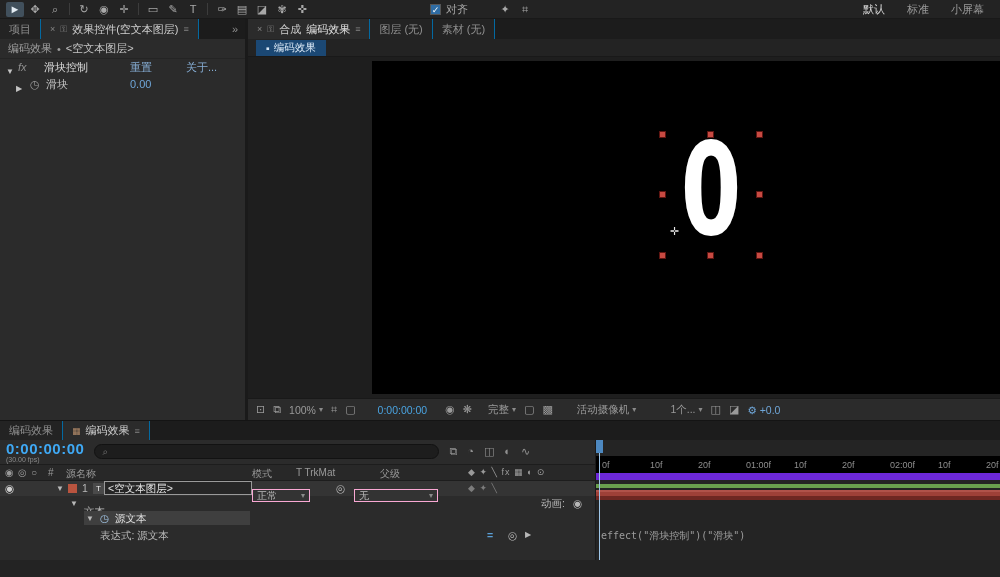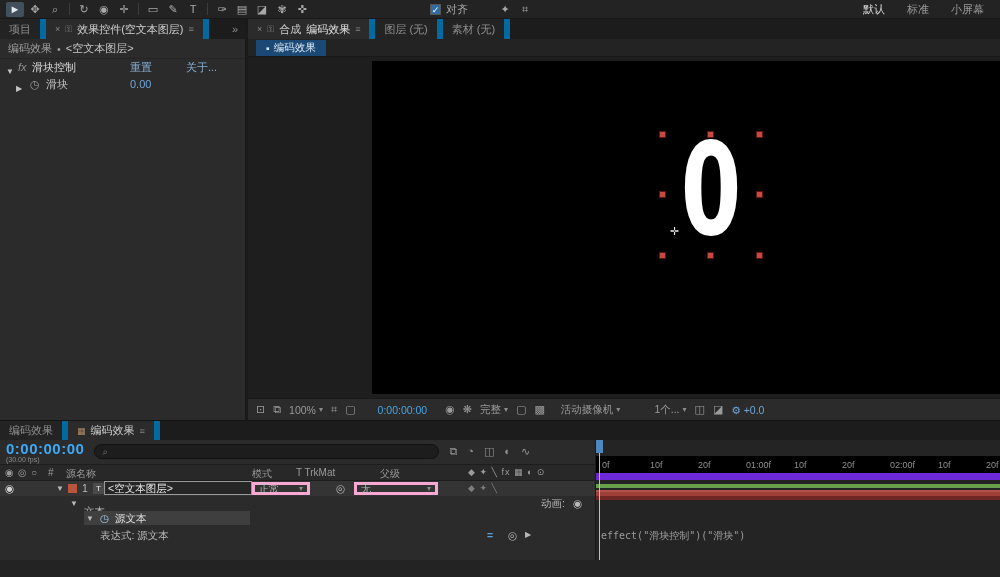--- a/index.html
+++ b/index.html
@@ -11,21 +11,21 @@
 .toolbar{height:19px;background:#232323;border-bottom:1px solid #191919;display:flex;align-items:center;padding:0 5px;color:#a8a8a8}
 .tool{width:18px;height:15px;line-height:15px;text-align:center;font-size:11px;margin:0 1px}
 .tool.active{background:#41505c;color:#e3ecf3;border-radius:2px}
 .tsep{width:1px;height:12px;background:#3c3c3c;margin:0 4px}
 .spacer{flex:1}
 .wslabel{padding:0 11px;color:#9a9a9a}
 .wslabel.active{color:#d6d6d6}
 .cb{width:11px;height:11px;background:#2f6ca3;color:#fff;font-size:9px;line-height:11px;text-align:center;border:1px solid #555;display:inline-block}
 .main{display:flex;height:401px}
 .tabstrip{height:20px;background:#1c1c1c;display:flex;align-items:stretch;flex-shrink:0}
-.tab{display:flex;align-items:center;gap:5px;padding:0 9px;color:#8f8f8f;background:#232323;border-right:6px solid #0369a1;white-space:nowrap}
+.tab{display:flex;align-items:center;gap:5px;padding:0 9px;color:#8f8f8f;background:#232323;border-right:1px solid #0369a1;white-space:nowrap}
 .tab.active{background:#2b2b2b;color:#cfcfcf}
 .ticon{font-size:9px;color:#858585}
 .tabfill{flex:1;display:flex;align-items:center;justify-content:flex-end;padding:0 7px;color:#8f8f8f}
 
 .fxp{width:248px;background:#2b2b2b;border-right:3px solid #1a1a1a;display:flex;flex-direction:column;flex-shrink:0}
 .bcrumb{height:20px;display:flex;align-items:center;gap:5px;padding:0 8px;color:#9e9e9e;border-bottom:1px solid #242424}
 .fxrow{position:relative;height:17px;line-height:17px}
 .at{position:absolute;top:2px}
 .fxrow .at{top:0}
 .link{color:#86add4}
@@ -53,21 +53,21 @@
 .bigtc{color:#3fa9f5;font-size:15px;font-weight:bold;letter-spacing:.5px;line-height:14px}
 .fps{font-size:7px;color:#8a8a8a}
 .search{flex:0 0 345px;height:15px;margin-top:2px;background:#1d1d1d;border:1px solid #121212;border-radius:8px;color:#777;font-size:10px;display:flex;align-items:center;padding:0 7px;gap:5px}
 .tlicons{display:flex;gap:10px;margin-top:3px;color:#909090}
 .hdr{position:relative;height:17px;background:#282828;border-top:1px solid #1d1d1d;border-bottom:1px solid #1d1d1d;font-size:10px;color:#9a9a9a}
 .row{position:relative;height:15px;font-size:10.5px;color:#b8b8b8}
 .row1{background:#343434}
 .chip{position:absolute;width:9px;height:9px;background:#b9543f;top:3px}
 .tbadge{position:absolute;width:11px;height:11px;background:#4a4a4a;color:#eee;font-size:8px;text-align:center;line-height:11px;top:2px}
 .namebox{position:absolute;left:104px;top:0;width:148px;height:14px;background:#262626;border:1px solid #9a9a9a;color:#e6e6e6;font-size:10.5px;padding-left:3px;line-height:12px;white-space:nowrap;overflow:hidden}
-.ddl{position:absolute;top:1px;height:13px;background:#333;border:3px solid #f9a8d4;color:#bbb;display:flex;align-items:center;justify-content:space-between;padding:0 4px;font-size:10px}
+.ddl{position:absolute;top:8px;height:13px;background:#333;border:1px solid #f9a8d4;color:#bbb;display:flex;align-items:center;justify-content:space-between;padding:0 4px;font-size:10px}
 .selbg{position:absolute;left:84px;top:0;width:166px;height:14px;background:#3f3f3f}
 .tright{flex:1;position:relative;background:#242424;overflow:hidden}
 .ruler{position:absolute;left:0;top:16px;right:0;height:24px;background:#000000;border-bottom:7px solid #6d28d9}
 .tick{position:absolute;bottom:3px;font-size:9px;color:#8e8e8e;white-space:nowrap}
 .bars{position:absolute;left:0;right:0}
 .greenbar{top:44px;height:4px;background:#69a04e}
 .redbar{top:50px;height:10px;background:linear-gradient(#b0524a 0 20%,#9e4038 20% 60%,#6e2722 60% 100%)}
 .cti{position:absolute;left:3px;top:0;bottom:0;width:1px;background:#9fc6e8}
 .ctihead{position:absolute;left:0;top:0;width:7px;height:13px;background:#4d88c0}
 .expr{position:absolute;left:5px;top:89px;color:#9c9c9c;font-size:10px;font-family:"DejaVu Sans Mono",monospace;white-space:nowrap}
@@ -126,21 +126,21 @@
         </div>
       </div>
       <div class="bcrumb">
         <span>编码效果</span>
         <span>•</span>
         <span style="color:#c5c5c5">&lt;空文本图层&gt;</span>
       </div>
       <div class="fxrow">
         <span class="at" style="left:6px;font-size:8px;top:4px">▼</span>
         <span class="at" style="left:18px;color:#8f8f8f;font-style:italic">fx</span>
-        <span class="at" style="left:32px;color:#dcdcdc">滑块控制</span>
+        <span class="at" style="left:44px;color:#dcdcdc">滑块控制</span>
         <span class="at link" style="left:130px">重置</span>
         <span class="at link" style="left:186px">关于...</span>
       </div>
       <div class="fxrow">
         <span class="at" style="left:16px;font-size:8px;top:4px">▶</span>
         <span class="at" style="left:30px;color:#9a9a9a">◷</span>
         <span class="at" style="left:46px">滑块</span>
         <span class="at val" style="left:130px">0.00</span>
       </div>
       <div style="flex:1"></div>
@@ -190,27 +190,27 @@
         <span class="sbi">⧉</span>
         <span class="sbgrp">
           <span>100%</span>
           <span class="caret">▾</span>
         </span>
         <span class="sbi">⌗</span>
         <span class="sbi">▢</span>
         <span class="tc" style="margin-left:14px">0:00:00:00</span>
         <span class="sbi" style="margin-left:10px">◉</span>
         <span class="sbi">❋</span>
-        <span class="sbgrp" style="">
+        <span class="sbgrp" style="margin-left:8px">
           <span>完整</span>
           <span class="caret">▾</span>
         </span>
         <span class="sbi">▢</span>
         <span class="sbi">▩</span>
-        <span class="sbgrp" style="margin-left:8px">
+        <span class="sbgrp" style="margin-left:16px">
           <span>活动摄像机</span>
           <span class="caret">▾</span>
         </span>
         <span class="sbgrp" style="margin-left:26px">
           <span>1个...</span>
           <span class="caret">▾</span>
         </span>
         <span class="sbi">◫</span>
         <span class="sbi">◪</span>
         <span class="sbgrp" style="color:#6fa6d8">

